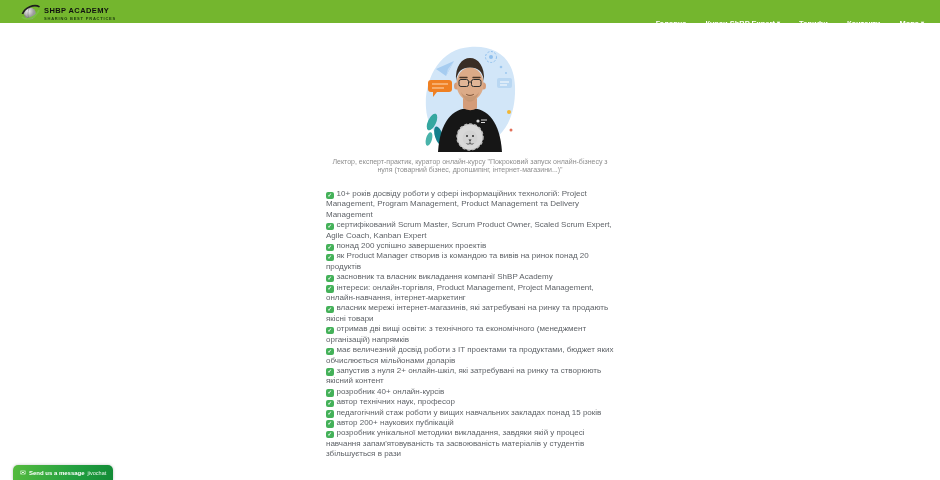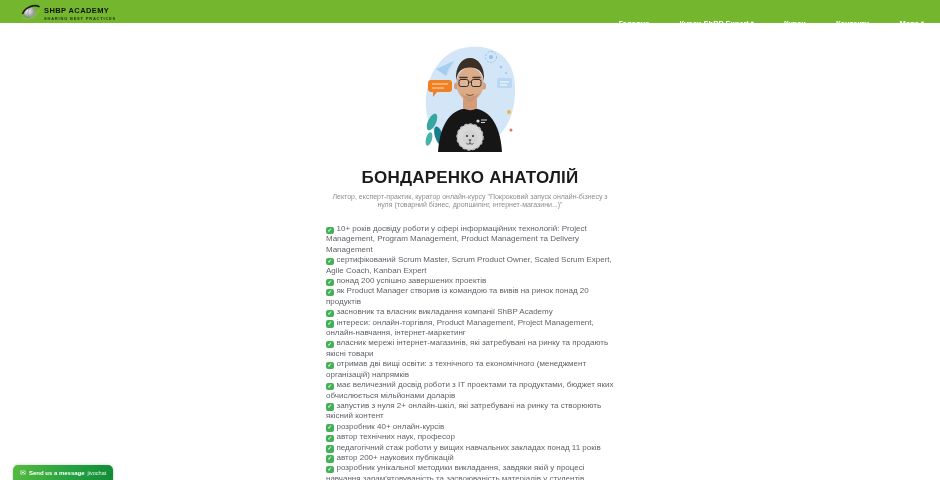--- a/index.html
+++ b/index.html
@@ -15,21 +15,21 @@
   header {
     height:23px; background:#74b62e;
     display:flex; align-items:center; justify-content:space-between;
     padding:4px 16px 0 21px;
   }
   .logo { display:flex; align-items:center; gap:4px; cursor:pointer; }
   .logo svg { display:block; }
   .logo-title { font-size:7.5px; font-weight:bold; color:#101010; letter-spacing:.4px; line-height:8px; }
   .logo-tagline { font-size:4px; font-weight:bold; color:#1d3a0e; letter-spacing:.8px; line-height:5px; margin-top:1px; }
 
-  nav { display:flex; align-items:center; gap:30px;margin-top:19px; }
+  nav { display:flex; align-items:center; gap:19px;margin-top:19px; }
   .nav-item {
     color:#ffffff; font-size:7.5px; font-weight:bold; text-decoration:none;
     display:flex; align-items:center; gap:2px; cursor:pointer; white-space:nowrap;
   }
   .caret { font-size:6px; line-height:1; opacity:.95; }
 
   
   main { width:288px; margin:0 auto; }
 
   .photo {
@@ -104,21 +104,21 @@
         <span>Головна</span>
 
       </a>
 
       <a class="nav-item">
         <span>Курси ShBP Expert</span>
         <span class="caret">▾</span>
       </a>
 
       <a class="nav-item">
-        <span>Курси</span>
+        <span>Тарифи</span>
 
       </a>
 
       <a class="nav-item">
         <span>Контакти</span>
 
       </a>
 
       <a class="nav-item">
         <span>Мова</span>
@@ -173,21 +173,20 @@
       <circle cx="46" cy="94" r="1" fill="#2b2b2b"></circle>
       <circle cx="52" cy="94" r="1" fill="#2b2b2b"></circle>
       <polygon points="47.5,97.5 50.5,97.5 49,99.5" fill="#2b2b2b"></polygon>
       <path d="M49,99.5 v2 M49,101.5 c-1.5,1 -3,.5 -3.5,0 M49,101.5 c1.5,1 3,.5 3.5,0" fill="none" stroke="#2b2b2b" stroke-width="0.7"></path>
       <line x1="60" y1="78" x2="66" y2="78" stroke="#d9d9d9" stroke-width="1"></line>
       <line x1="60" y1="80.5" x2="64" y2="80.5" stroke="#d9d9d9" stroke-width="1"></line>
       <circle cx="57" cy="79" r="1.6" fill="#d9d9d9"></circle>
     </svg>
   </div>
 
-  <h1>БОНДАРЕНКО АНАТОЛІЙ</h1>
 
   <p class="subtitle">Лектор, експерт-практик, куратор онлайн-курсу "Покроковий запуск онлайн-бізнесу з нуля (товарний бізнес, дропшипінг, інтернет-магазини...)"</p>
 
   <div class="facts">
 
       <div class="fact"><span class="check">✓</span><span>10+ років досвіду роботи у сфері інформаційних технологій: Project Management, Program Management, Product Management та Delivery Management</span></div>
 
       <div class="fact"><span class="check">✓</span><span>сертифікований Scrum Master, Scrum Product Owner, Scaled Scrum Expert, Agile Coach, Kanban Expert</span></div>
 
       <div class="fact"><span class="check">✓</span><span>понад 200 успішно завершених проектів</span></div>
@@ -203,21 +202,21 @@
       <div class="fact"><span class="check">✓</span><span>отримав дві вищі освіти: з технічного та економічного (менеджмент організацій) напрямків</span></div>
 
       <div class="fact"><span class="check">✓</span><span>має величезний досвід роботи з IT проектами та продуктами, бюджет яких обчислюється мільйонами доларів</span></div>
 
       <div class="fact"><span class="check">✓</span><span>запустив з нуля 2+ онлайн-шкіл, які затребувані на ринку та створюють якісний контент</span></div>
 
       <div class="fact"><span class="check">✓</span><span>розробник 40+ онлайн-курсів</span></div>
 
       <div class="fact"><span class="check">✓</span><span>автор технічних наук, професор</span></div>
 
-      <div class="fact"><span class="check">✓</span><span>педагогічний стаж роботи у вищих навчальних закладах понад 11 років</span></div>
+      <div class="fact"><span class="check">✓</span><span>педагогічний стаж роботи у вищих навчальних закладах понад 15 років</span></div>
 
       <div class="fact"><span class="check">✓</span><span>автор 200+ наукових публікацій</span></div>
 
       <div class="fact"><span class="check">✓</span><span>розробник унікальної методики викладання, завдяки якій у процесі навчання запам'ятовуваність та засвоюваність матеріалів у студентів збільшується в рази</span></div>
 
     </div>
 </main>
 
 <div class="jivo">
   <span class="jivo-icon">✉</span>

